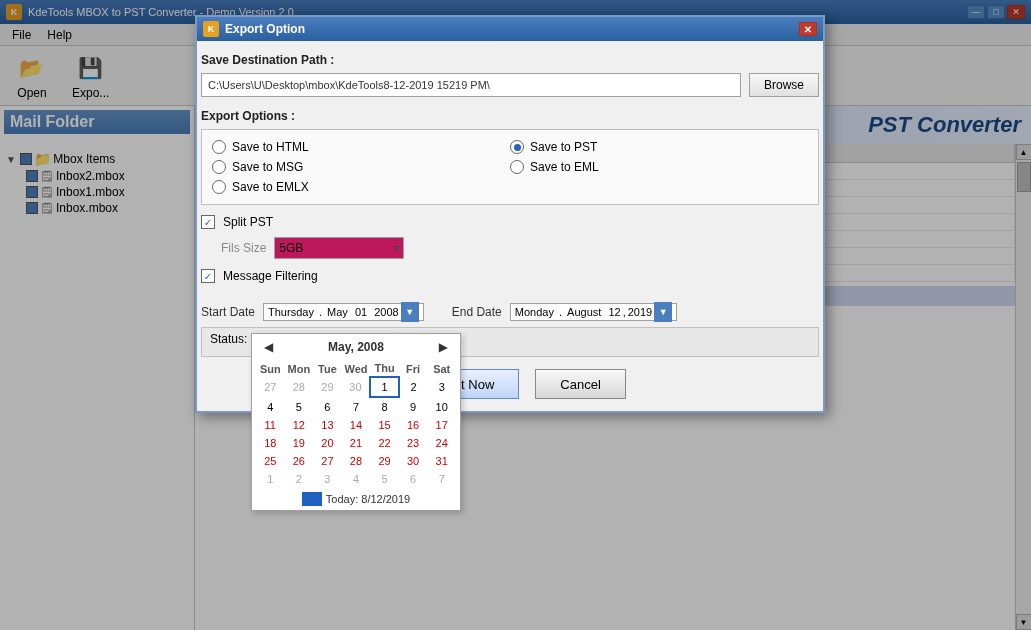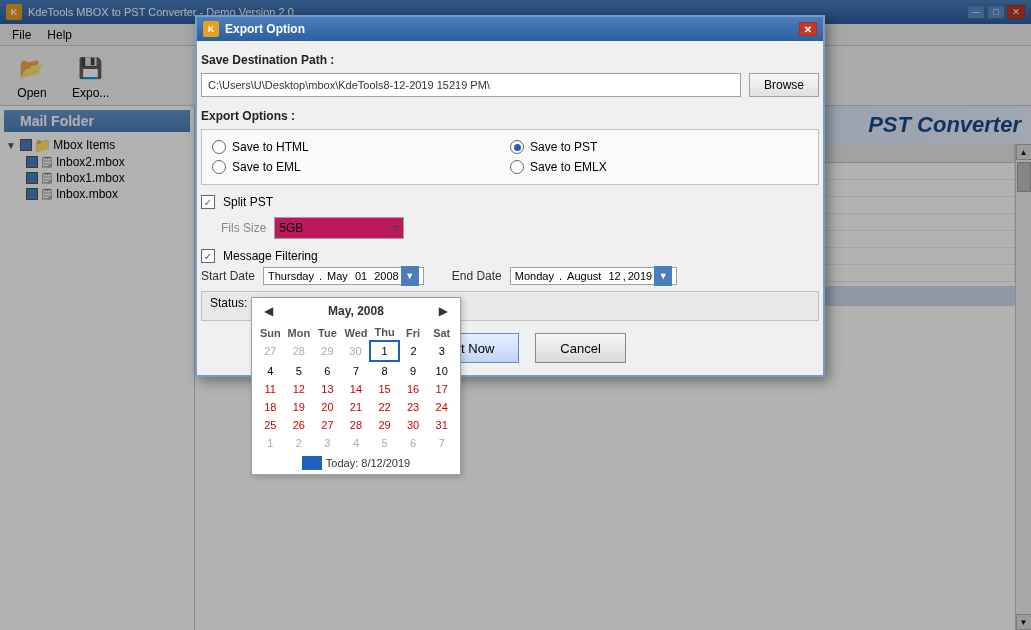--- a/index.html
+++ b/index.html
@@ -118,24 +118,24 @@
     
     .left-panel {
       width: 195px;
       background: white;
       border-right: 1px solid #c8c8c8;
       padding: 4px;
     }
     .panel-title {
       background: linear-gradient(to bottom, #6696c8, #4a7ebc);
       color: white;
-      padding: 3px 16px;
-      font-size: 14px;
+      padding: 3px 6px;
+      font-size: 16px;
       font-weight: bold;
-      margin-bottom: 4px;
+      margin-bottom: 16px;
     }
     .tree-item {
       display: flex;
       align-items: center;
       gap: 2px;
       padding: 1px 2px;
       cursor: pointer;
       font-size: 12px;
     }
     .tree-expand { color: #555; margin-right: 2px; font-size: 10px; }
@@ -364,21 +364,21 @@
       transform: translateY(-50%);
       font-size: 8px;
       color: #555;
       pointer-events: none;
     }
 
     .msg-filter-row {
       display: flex;
       align-items: center;
       gap: 8px;
-      margin-bottom: 4px;
+      margin-bottom: 20px;
     }
 
     .date-row {
       display: flex;
       align-items: center;
       gap: 8px;
       margin-bottom: 6px;
       position: relative;
     }
     .date-label { font-size: 12px; color: #333; white-space: nowrap; }
@@ -671,20 +671,24 @@
       <div class="section-label">Export Options :</div>
       <div class="export-options-section">
         <div class="radio-grid">
           <div class="radio-item">
             <div class="radio-circle"></div>
             <span>Save to HTML</span>
           </div>
           <div class="radio-item">
             <div class="radio-circle selected"></div>
             <span>Save to PST</span>
+          </div>
+          <div class="radio-item">
+            <div class="radio-circle"></div>
+            <span>Save to MSG</span>
           </div>
           <div class="radio-item">
             <div class="radio-circle"></div>
             <span>Save to EML</span>
           </div>
           <div class="radio-item">
             <div class="radio-circle"></div>
             <span>Save to EMLX</span>
           </div>
         </div>

